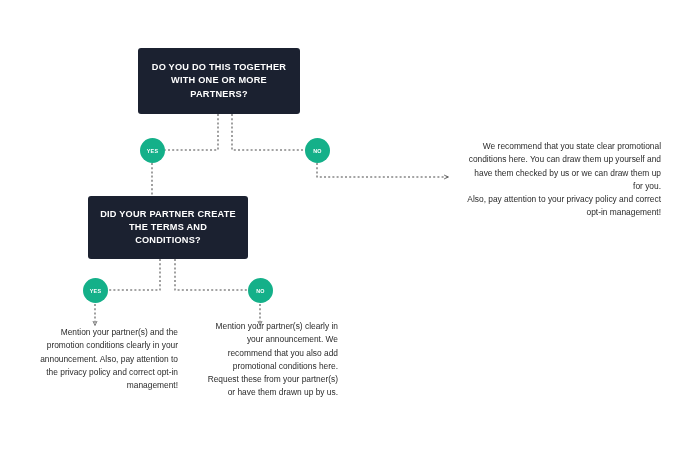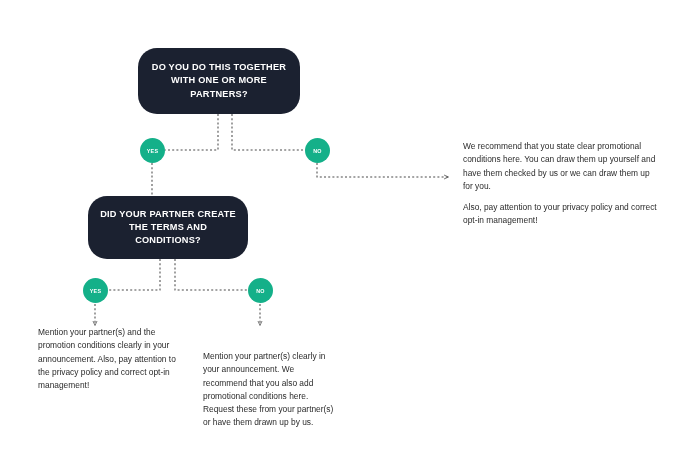--- a/index.html
+++ b/index.html
@@ -13,21 +13,21 @@
 
   svg.connectors {
     position: absolute; left: 0; top: 0;
     width: 700px; height: 472px;
     pointer-events: none;
   }
 
   .decision-box {
     position: absolute;
     background: #1b2130;
-    border-radius: 19px;
+    border-radius: 3px;
     display: flex;
     align-items: center;
     justify-content: center;
     padding: 8px 4px;
   }
   .decision-box .box-text {
     color: #ffffff;
     font-size: 9.2px;
     font-weight: bold;
     line-height: 1.42;
@@ -51,22 +51,22 @@
     font-weight: bold;
     letter-spacing: 0.3px;
   }
 
   .note {
     position: absolute;
     color: #2b2b2b;
     font-size: 8.4px;
     line-height: 1.58;
   }
-  .note p { margin: 0; }
-  .note p + p { margin-top: 8px; }
+  .note p { margin: 0; text-align: right; }
+  .note p + p { }
 </style>
 </head>
 <body>
 
 <div id="canvas">
 
   <svg class="connectors" viewBox="0 0 700 472" xmlns="http://www.w3.org/2000/svg">
     <defs>
       <marker id="arrow" viewBox="0 0 10 10" refX="8" refY="5" markerWidth="5" markerHeight="5" orient="auto-start-reverse">
         <path d="M 0 1 L 9 5 L 0 9" fill="none" stroke="#4a4a4a" stroke-width="1.4"></path>
@@ -123,17 +123,17 @@
 
   <div class="note" style="left:463px; top:140px; width:198px;">
     <p>We recommend that you state clear promotional conditions here. You can draw them up yourself and have them checked by us or we can draw them up for you.</p>
     <p>Also, pay attention to your privacy policy and correct opt-in management!</p>
   </div>
 
   <div class="note" style="left:38px; top:326px; width:140px;">
     <p>Mention your partner(s) and the promotion conditions clearly in your announcement. Also, pay attention to the privacy policy and correct opt-in management!</p>
   </div>
 
-  <div class="note" style="left:203px; top:350px; width:135px;">
+  <div class="note" style="left:203px; top:320px; width:135px;">
     <p>Mention your partner(s) clearly in your announcement. We recommend that you also add promotional conditions here. Request these from your partner(s) or have them drawn up by us.</p>
   </div>
 
 </div>
 
 </body></html>

